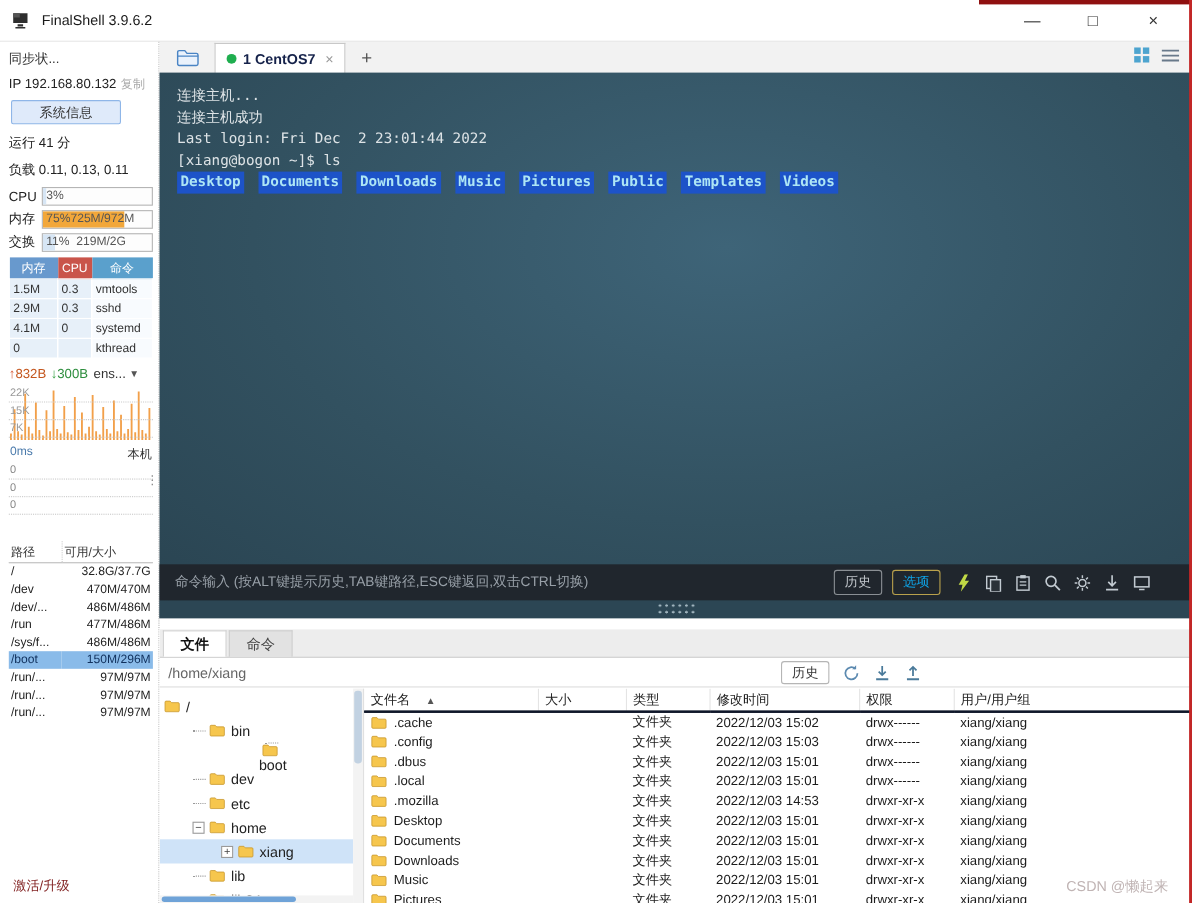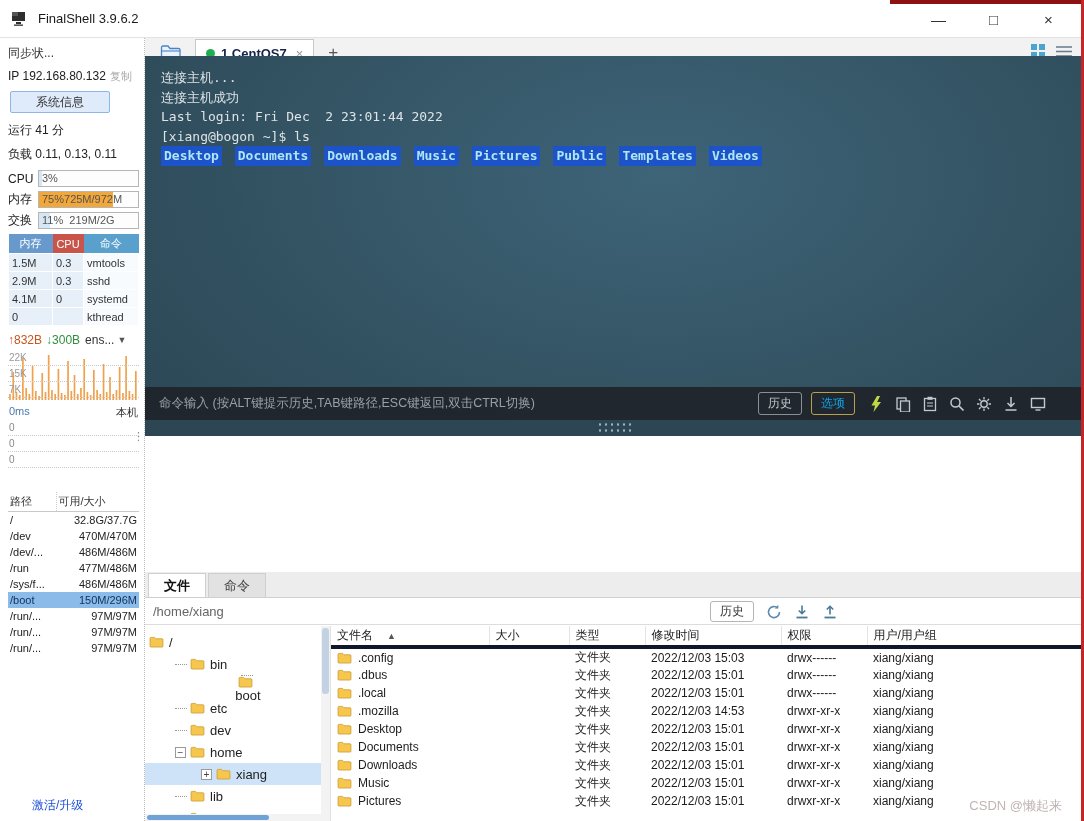--- a/index.html
+++ b/index.html
@@ -66,38 +66,38 @@
   .ping-head .host { color:#333; }
   .ping-row { height:16px; border-bottom:1px dotted #c9c9c9; font-size:10px; color:#888; line-height:15px; padding-left:1px; }
 
   .disk-table { width:100%; border-collapse:collapse; font-size:11px; margin-top:24px; }
   .disk-table th { font-weight:normal; text-align:left; color:#333; border-bottom:1px solid #c9c9c9; padding:2px 2px; }
   .disk-table th + th { border-left:1px dotted #ccc; }
   .disk-table td { padding:1px 2px; height:16px; color:#222; white-space:nowrap; }
   .disk-table td:last-child { text-align:right; }
   .disk-row.selected td { background:var(--selection-blue,#8abbe9); color:#10305c; }
 
-  .activate { position:absolute; bottom:7px; left:32px; color:#1d4ed8; font-size:12px; }
+  .activate { position:absolute; bottom:7px; left:12px; color:#7f1d1d; font-size:12px; }
   .sb-grip { position:absolute; right:0; top:392px; color:#888; font-size:11px; }
 
   
   .tabbar { position:absolute; left:145px; top:38px; right:0; height:30px; background:#f2f2f2;
             border-bottom:1px solid #d5d5d5; display:flex; align-items:center; }
   .folder-btn { width:36px; height:26px; margin:0 6px 1px 8px; display:flex; align-items:center;
                 justify-content:center; align-self:center; }
   .tab-active { height:28px; background:#fff; border:1px solid #c8c8c8; border-bottom:none;
                 display:flex; align-items:center; padding:0 10px; gap:6px; }
   .tab-dot { width:9px; height:9px; border-radius:50%; background:var(--tab-dot-green,#1fae4f); }
   .tab-label { font-size:13px; color:#15224a; font-weight:bold; }
   .tab-close { color:#999; font-size:13px; margin-left:3px; }
   .tab-plus { font-size:17px; color:#555; margin:0 0 0 10px; align-self:center; padding:0 4px; }
   .tabbar-right { margin-left:auto; align-self:center; display:flex; align-items:center; gap:11px; padding-right:12px; }
 
   
-  .terminal { position:absolute; left:145px; top:56px; right:0; height:380px;
+  .terminal { position:absolute; left:145px; top:66px; right:0; height:496px;
               background: radial-gradient(ellipse 900px 520px at 55% 32%, #3e6478 0%, #325160 48%, #263e4b 100%); }
   .term-text { position:absolute; top:12px; left:16px; right:16px;
                font-family:"DejaVu Sans Mono","DejaVu Sans",monospace; font-size:13px; line-height:19.5px;
                color:#dde3e6; }
   .tline { white-space:pre; min-height:19.5px; }
   .chip { display:inline-block; background:var(--dir-highlight-bg,#1d53c8); color:var(--dir-highlight-fg,#aee6f5);
           font-weight:bold; padding:0 3px; margin-right:13px; }
   .cursor { display:inline-block; width:8px; height:15px; background:var(--cursor-green,#24c93e);
             vertical-align:text-bottom; margin-left:8px; }
 
@@ -136,21 +136,21 @@
   .connector { width:12px; flex:none; border-top:1px dotted #9a9a9a; margin-right:3px; }
   .fico { display:inline-flex; width:15px; height:12px; margin-right:5px; flex:none; }
   .tree-hscroll { position:absolute; bottom:0; left:0; right:0; height:7px; background:#f3f3f3; }
   .hthumb { position:absolute; left:2px; top:1px; bottom:1px; width:122px; background:#6fa3d8; border-radius:3px; }
   .vscroll { width:9px; flex:none; background:#f3f3f3; position:relative; }
   .vthumb { position:absolute; left:1px; right:1px; top:2px; height:66px; background:#c2d2e2; border-radius:3px; }
 
   .ftable-wrap { flex:1; position:relative; overflow:hidden; border-left:1px solid #e0e0e0; }
   .ftable { border-collapse:collapse; width:100%; table-layout:fixed; font-size:12px; }
   .ftable th { height:21px; font-weight:normal; text-align:left; color:#222; padding:0 6px;
-               border-right:1px solid #e4e4e4; border-bottom:4px solid #0f172a; white-space:nowrap; overflow:hidden; }
+               border-right:1px solid #e4e4e4; border-bottom:2px solid #0f172a; white-space:nowrap; overflow:hidden; }
   .sort-arrow { font-size:9px; color:#555; margin-left:14px; }
   .ftable td { height:18px; padding:0 6px; color:#1c1c1c; white-space:nowrap; overflow:hidden; }
   .fname-cell { display:flex; align-items:center; }
   .fname-cell .fico { margin-right:6px; }
 
   .watermark { position:absolute; right:22px; bottom:6px; font-size:13px; color:#c0b4b4; z-index:40; }
 </style>
 </head>
 <body>
 
@@ -472,30 +472,30 @@
               </span>
               <span>boot</span>
             </div>
             <div class="tree-row" style="padding-left: 30px;">
               <span class="connector"></span>
               <span class="fico">
                 <svg width="15" height="12" viewBox="0 0 16 13">
                   <path d="M1 2.5Q1 1.5 2 1.5H6L7.5 3H14q1 0 1 1v7q0 1-1 1H2q-1 0-1-1Z" fill="#f6c64d" stroke="#c9982f" stroke-width="0.8"></path>
                 </svg>
               </span>
-              <span>etc</span>
+              <span>dev</span>
             </div>
             <div class="tree-row" style="padding-left: 30px;">
               <span class="connector"></span>
               <span class="fico">
                 <svg width="15" height="12" viewBox="0 0 16 13">
                   <path d="M1 2.5Q1 1.5 2 1.5H6L7.5 3H14q1 0 1 1v7q0 1-1 1H2q-1 0-1-1Z" fill="#f6c64d" stroke="#c9982f" stroke-width="0.8"></path>
                 </svg>
               </span>
-              <span>dev</span>
+              <span>etc</span>
             </div>
             <div class="tree-row" style="padding-left: 30px;">
               <span class="handle">−</span>
               <span class="fico">
                 <svg width="15" height="12" viewBox="0 0 16 13">
                   <path d="M1 2.5Q1 1.5 2 1.5H6L7.5 3H14q1 0 1 1v7q0 1-1 1H2q-1 0-1-1Z" fill="#f6c64d" stroke="#c9982f" stroke-width="0.8"></path>
                 </svg>
               </span>
               <span>home</span>
             </div>
@@ -556,20 +556,37 @@
             </thead>
           <tbody id="ftb">
               <tr>
                 <td>
                   <div class="fname-cell">
                     <span class="fico">
                       <svg width="15" height="12" viewBox="0 0 16 13">
                         <path d="M1 2.5Q1 1.5 2 1.5H6L7.5 3H14q1 0 1 1v7q0 1-1 1H2q-1 0-1-1Z" fill="#f6c64d" stroke="#c9982f" stroke-width="0.8"></path>
                       </svg>
                     </span>
+                    <span>.cache</span>
+                  </div>
+                </td>
+                <td></td>
+                <td>文件夹</td>
+                <td>2022/12/03 15:02</td>
+                <td>drwx------</td>
+                <td>xiang/xiang</td>
+              </tr>
+              <tr>
+                <td>
+                  <div class="fname-cell">
+                    <span class="fico">
+                      <svg width="15" height="12" viewBox="0 0 16 13">
+                        <path d="M1 2.5Q1 1.5 2 1.5H6L7.5 3H14q1 0 1 1v7q0 1-1 1H2q-1 0-1-1Z" fill="#f6c64d" stroke="#c9982f" stroke-width="0.8"></path>
+                      </svg>
+                    </span>
                     <span>.config</span>
                   </div>
                 </td>
                 <td></td>
                 <td>文件夹</td>
                 <td>2022/12/03 15:03</td>
                 <td>drwx------</td>
                 <td>xiang/xiang</td>
               </tr>
               <tr>

